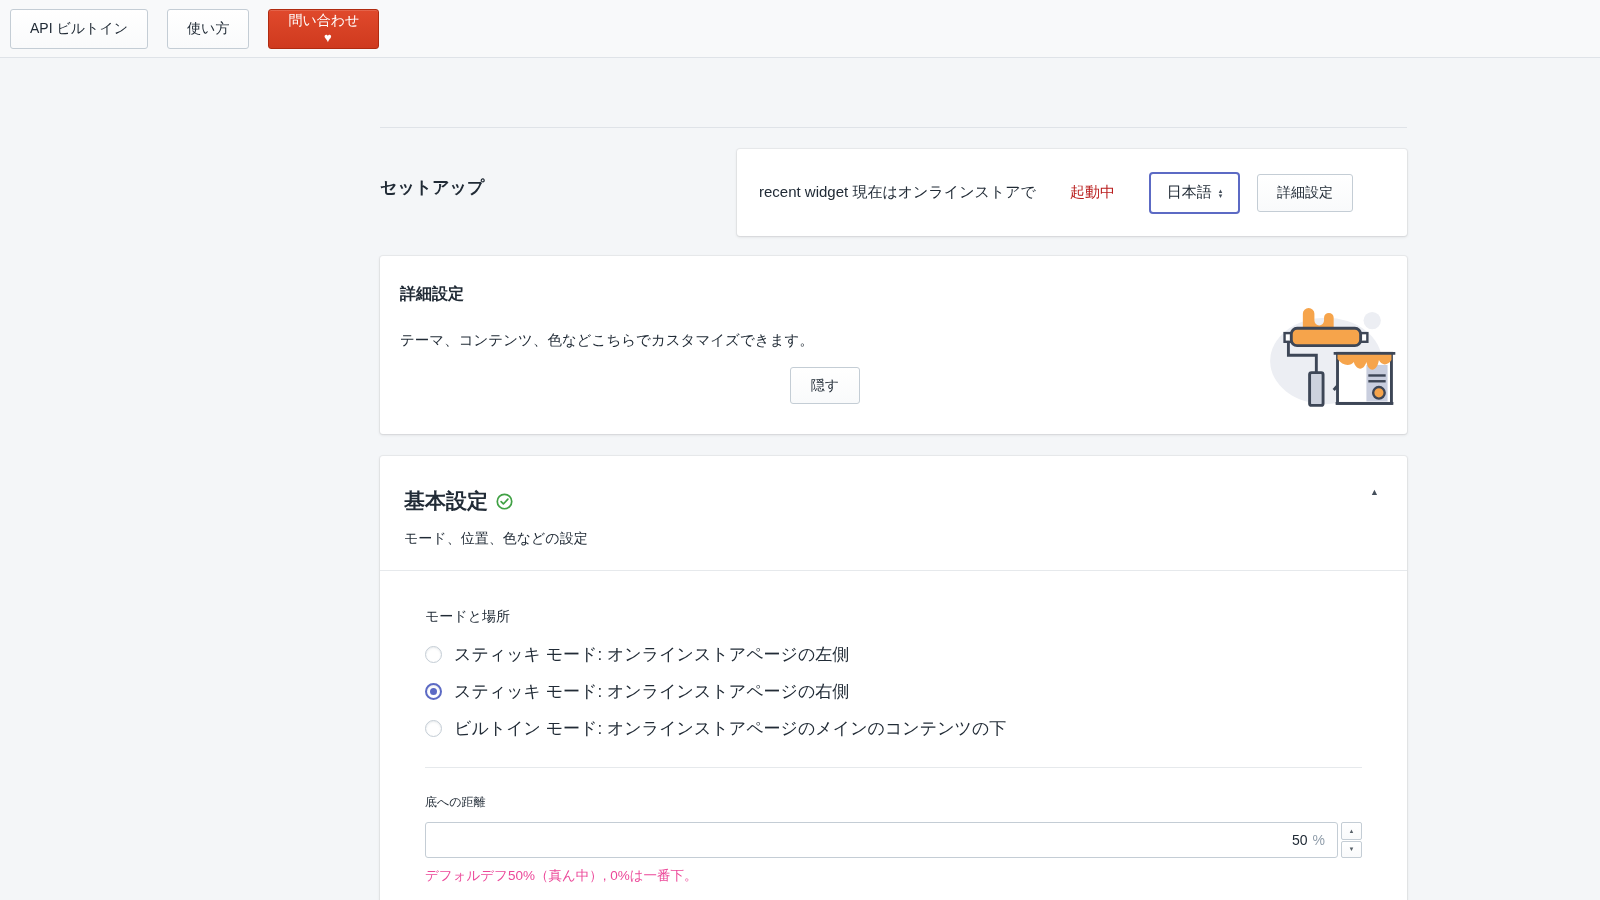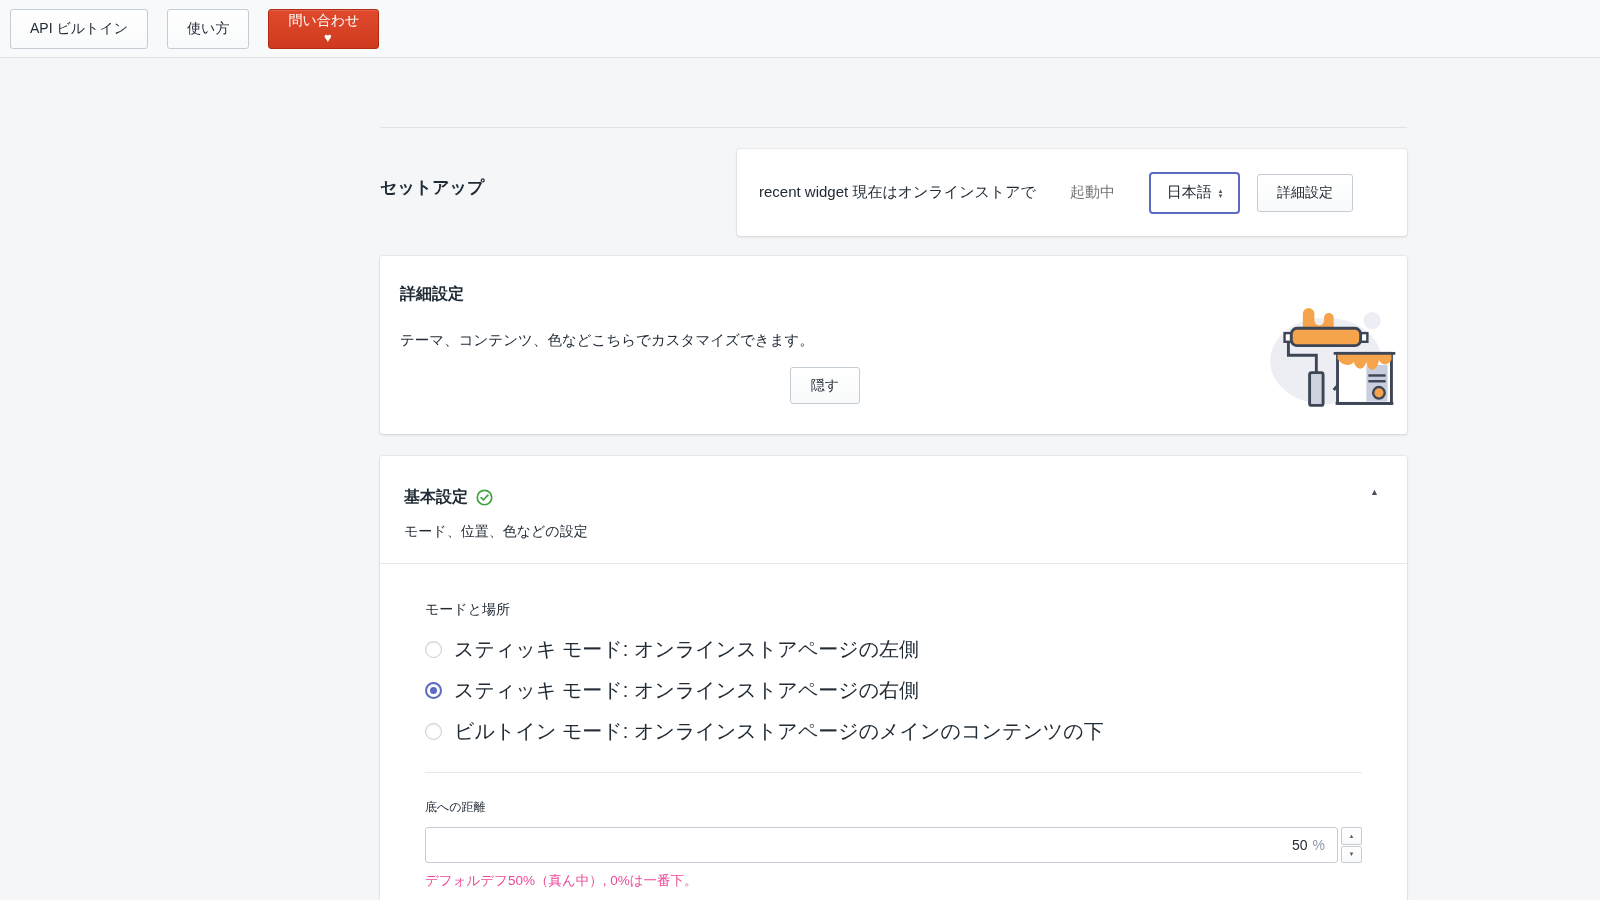--- a/index.html
+++ b/index.html
@@ -22,21 +22,21 @@
   .content { margin-left:380px; width:1027px; }
   .top-divider { border-top:1px solid #dfe3e8; margin-top:69px; }
 
   
   .setup-row { display:flex; margin-top:21px; }
   .setup-heading { width:357px; padding-top:27px; font-size:17px; font-weight:700; }
   .card { background:#ffffff; border-radius:3px;
     box-shadow:0 0 0 1px rgba(63,63,68,.05), 0 1px 3px 0 rgba(63,63,68,.15); }
   .status-card { flex:1; height:87px; display:flex; align-items:center; padding:0 22px; }
   .status-text { font-size:15px; }
-  .status-state { font-size:15px; color:#737373; margin-left:34px; }
+  .status-state { font-size:15px; color:#b91c1c; margin-left:34px; }
   .lang-select { margin-left:34px; height:42px; min-width:91px;
     border:2px solid #5c6ac4; border-radius:4px; background:#fff;
     display:flex; align-items:center; justify-content:center; gap:7px;
     font-size:15px; cursor:pointer; }
   .updown { display:flex; flex-direction:column; line-height:5px;
     font-size:7px; color:#454f5b; }
   .disable-btn { margin-left:17px; height:38px; }
 
   
   .adv-card { margin-top:20px; min-height:173px; display:flex; padding:28px 12px 20px 20px; }
@@ -45,30 +45,30 @@
   .adv-desc { margin-top:26px; font-size:14.5px; }
   .adv-btn-wrap { text-align:center; margin-top:17px; width:850px; }
   .hide-btn { height:37px; padding:0 20px; }
   .adv-illustration { width:150px; height:130px; margin-right:10px; flex:none; }
 
   
   .basic-card { margin-top:22px; padding-bottom:40px; min-height:450px; }
   .basic-header { position:relative; padding:31px 24px 22px 24px;
     border-bottom:1px solid #e6e9ec; }
   .basic-title-row { display:flex; align-items:center; gap:8px; }
-  .basic-title { font-size:16px; font-weight:700; }
+  .basic-title { font-size:21px; font-weight:700; }
   .check-icon { width:17px; height:17px; flex:none; }
   .basic-subtitle { margin-top:15px; font-size:14px; }
   .collapse-toggle { position:absolute; right:24px; top:27px; font-size:9px;
     color:#454f5b; cursor:pointer; padding:4px; }
   .basic-body { padding:37px 45px 0 45px; }
   .group-label { font-size:14px; }
   .radio-rows { margin-top:17px; }
   .radio-row { display:flex; align-items:center; gap:12px; margin-bottom:14px;
-    font-size:20px; cursor:pointer; }
+    font-size:17px; cursor:pointer; }
   .radio { width:17px; height:17px; border-radius:50%; background:#fff;
     border:1px solid #c4cdd5; flex:none; position:relative;
     box-shadow:inset 0 1px 2px rgba(99,115,129,.15); }
   .radio.checked { border:2px solid #5c6ac4; }
   .radio.checked::after { content:""; position:absolute; left:50%; top:50%;
     width:7px; height:7px; margin:-3.5px 0 0 -3.5px; border-radius:50%;
     background:#5c6ac4; }
   .body-divider { border-top:1px solid #e6e9ec; margin-top:27px; }
   .field-label { margin-top:26px; font-size:12px; }
   .input-row { display:flex; margin-top:11px; }

